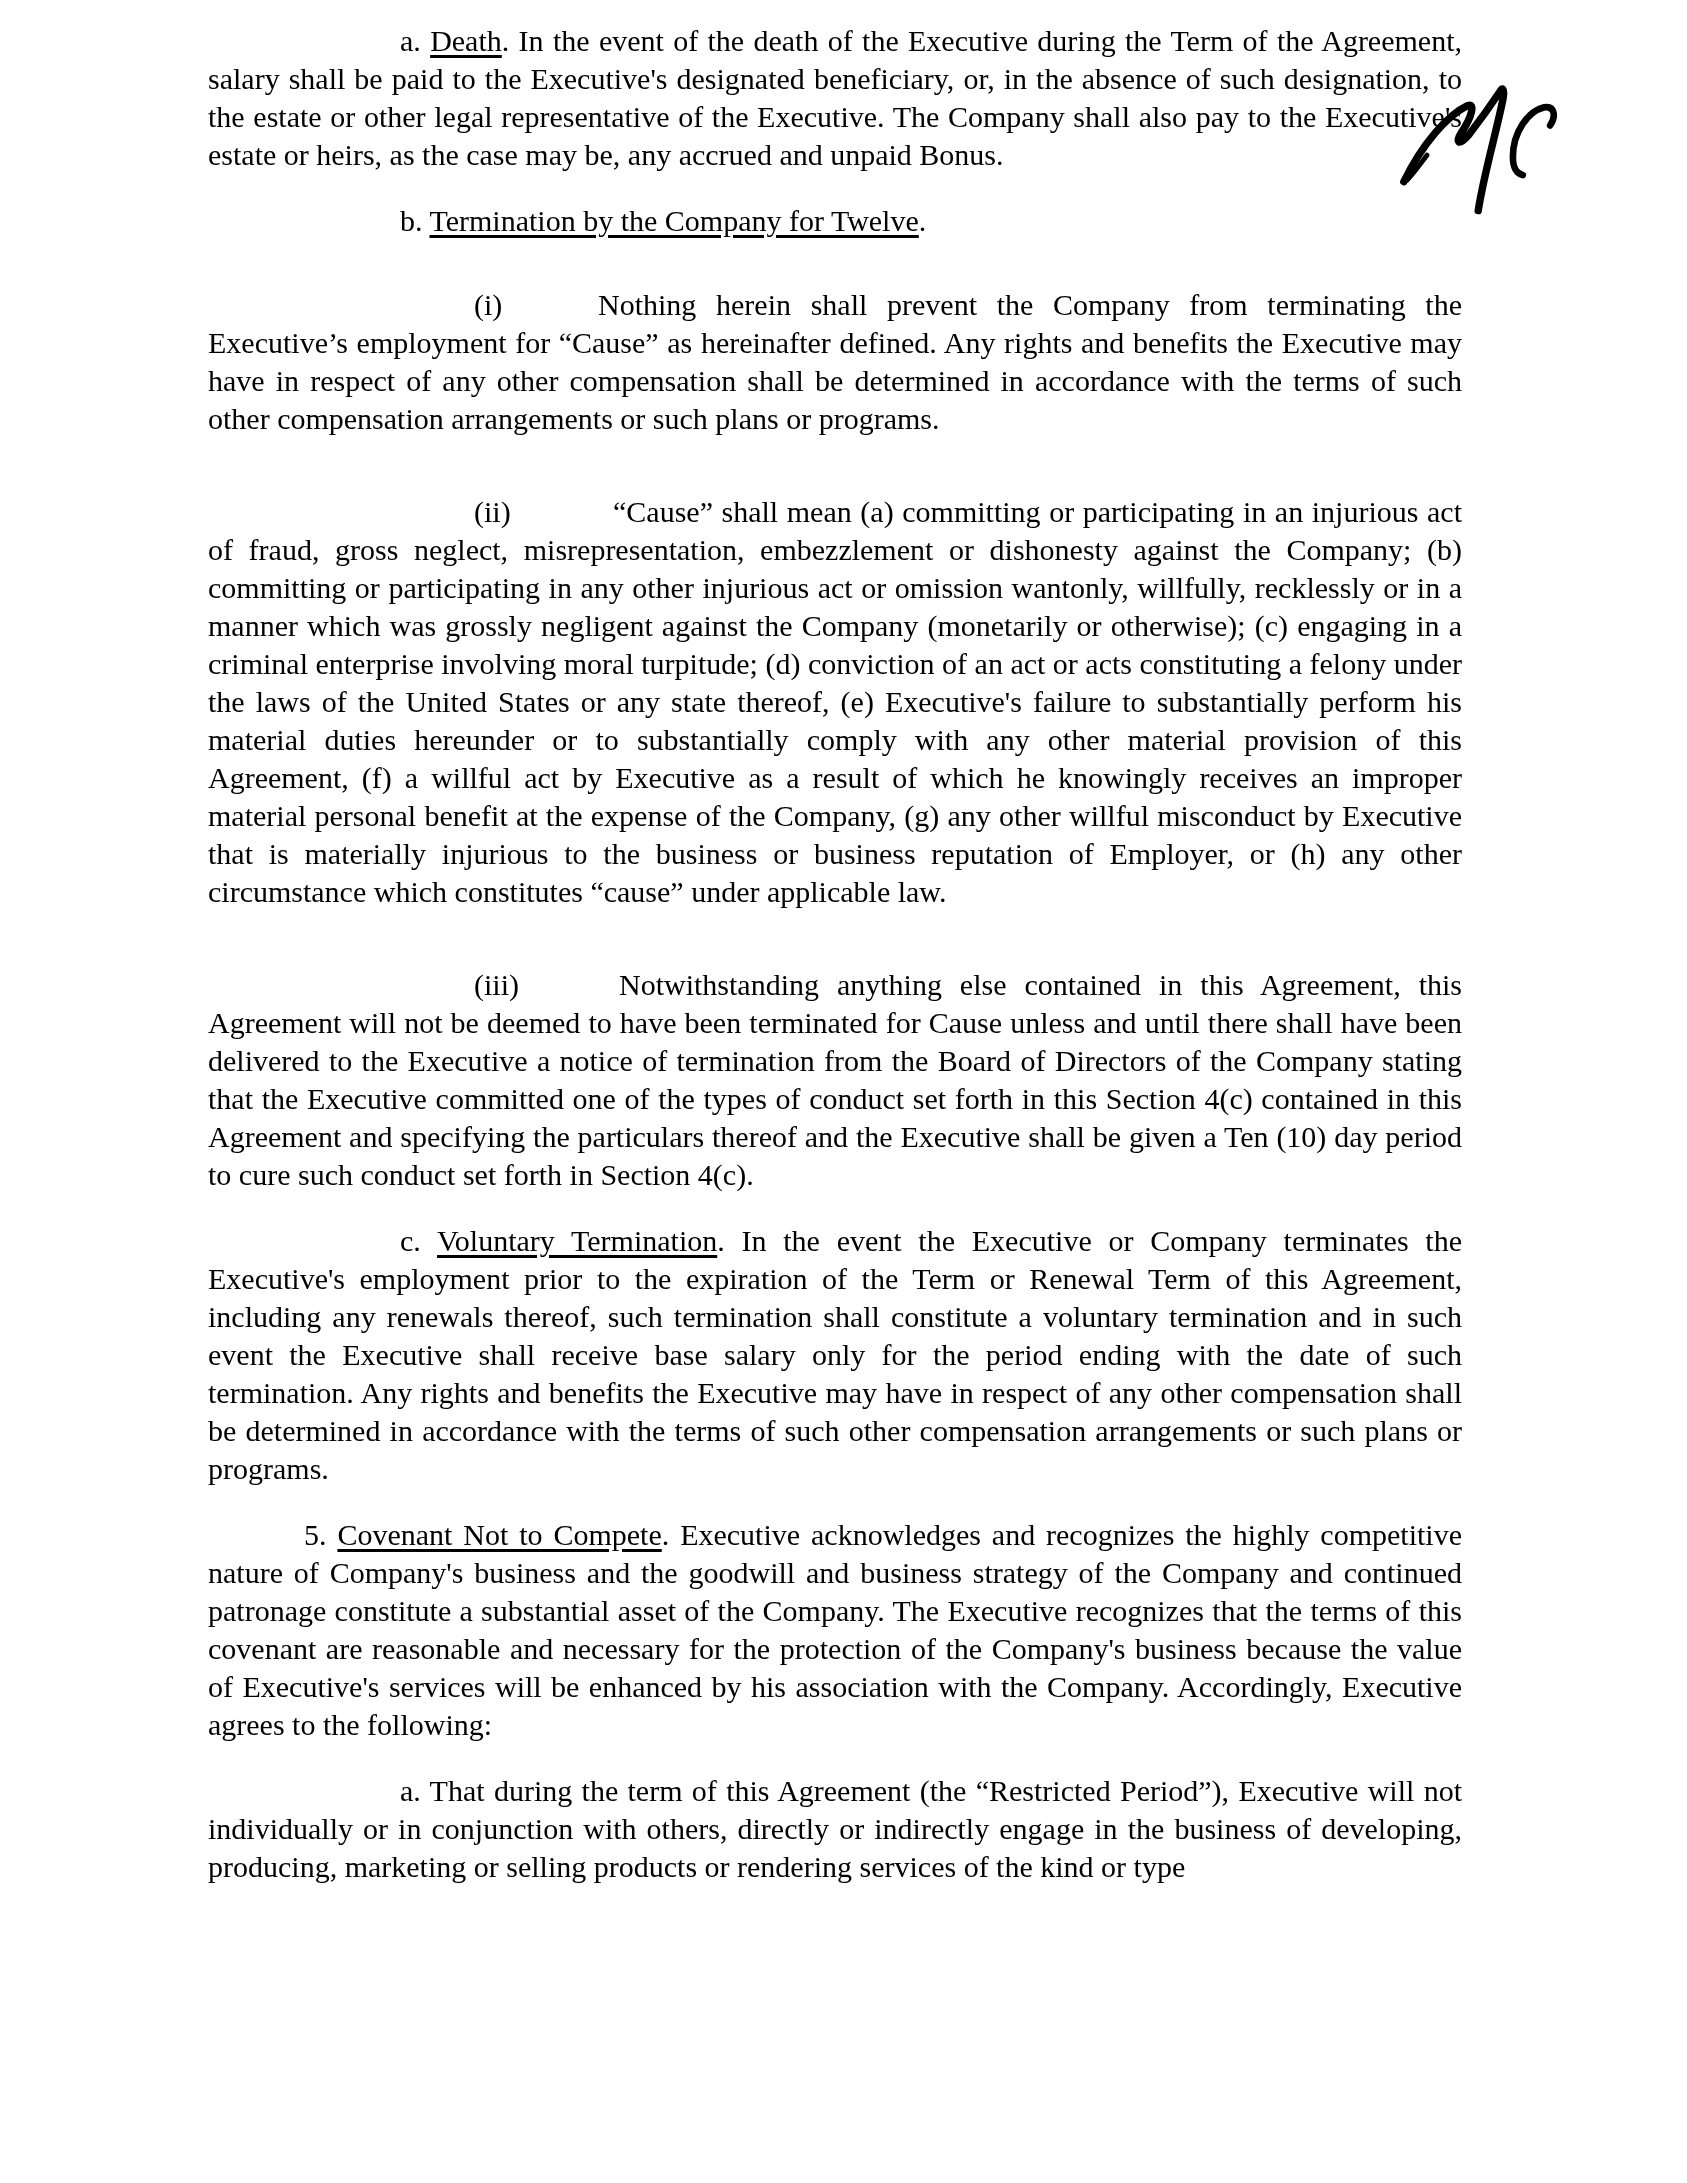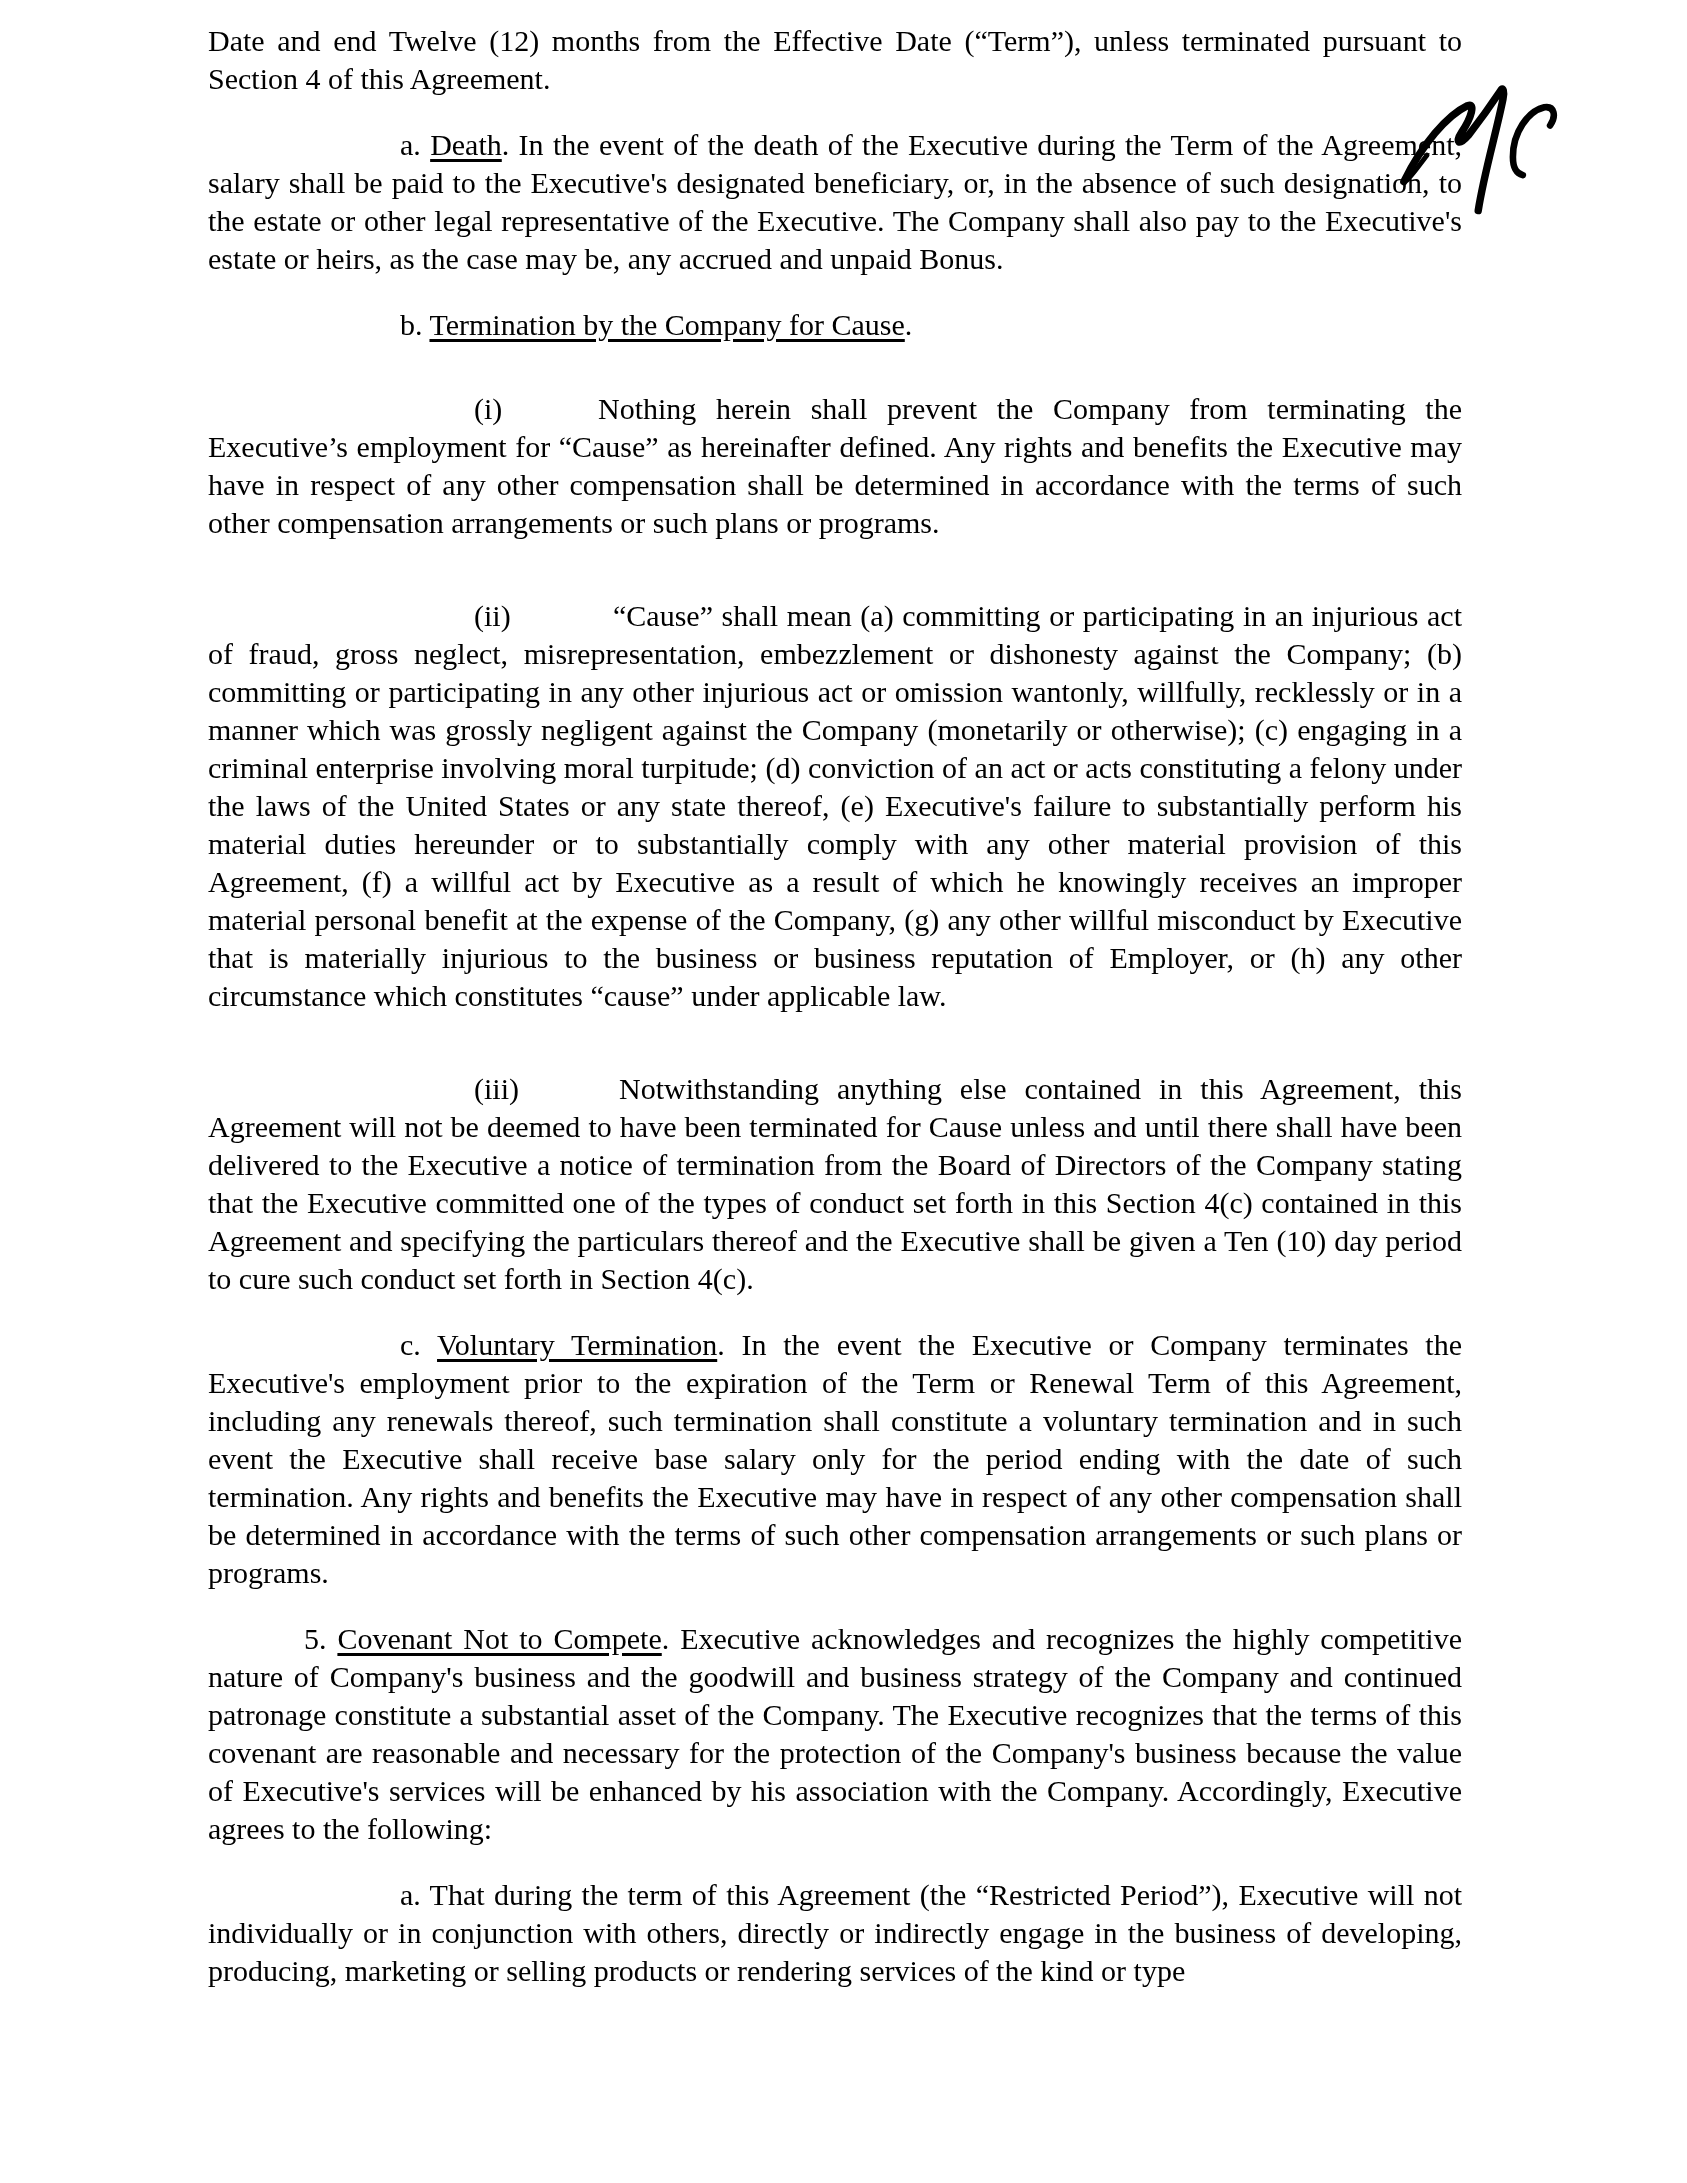--- a/index.html
+++ b/index.html
@@ -17,26 +17,25 @@
   .numtab { display: inline-block; width: 124px; text-indent: 0; }
   .numtab2 { display: inline-block; width: 139px; text-indent: 0; }
   .numtab3 { display: inline-block; width: 145px; text-indent: 0; }
   .sig { position: absolute; left: 1389px; top: 66px; width: 190px; height: 157px; }
 </style>
 </head>
 <body>
 
 <div class="page">
 
-  <p class="p" style="margin-bottom:28px;">Date and end Twelve (12) months from the Effective Date (“Term”), unless terminated pursuant to Section 4 of this Agreement.</p>
 
 
   <p class="p ind2" style="margin-bottom:28px;"><span>a. </span><span class="u">Death</span><span>.  In the event of the death of the Executive during the Term of the Agreement, salary shall be paid to the Executive's designated beneficiary, or, in the absence of such designation, to the estate or other legal representative of the Executive. The Company shall also pay to the Executive's estate or heirs, as the case may be, any accrued and unpaid Bonus.</span></p>
 
-  <p class="p ind2" style="margin-bottom:46px;"><span>b. </span><span class="u">Termination by the Company for Cause</span><span>.</span></p>
+  <p class="p ind2" style="margin-bottom:46px;"><span>b. </span><span class="u">Termination by the Company for Twelve</span><span>.</span></p>
 
   <p class="p ind3" style="margin-bottom:55px;"><span class="numtab">(i)</span><span>Nothing herein shall prevent the Company from terminating the Executive’s employment for “Cause” as hereinafter defined. Any rights and benefits the Executive may have in respect of any other compensation shall be determined in accordance with the terms of such other compensation arrangements or such plans or programs.</span></p>
 
   <p class="p ind3" style="margin-bottom:55px;"><span class="numtab2">(ii)</span><span>“Cause” shall mean (a) committing or participating in an injurious act of fraud, gross neglect, misrepresentation, embezzlement or dishonesty against the Company; (b) committing or participating in any other injurious act or omission wantonly, willfully, recklessly or in a manner which was grossly negligent against the Company (monetarily or otherwise); (c) engaging in a criminal enterprise involving moral turpitude; (d) conviction of an act or acts constituting a felony under the laws of the United States or any state thereof, (e) Executive's  failure to substantially perform his material duties hereunder or to substantially comply with any other material provision of this Agreement,  (f) a willful act by Executive as a result of which he knowingly receives an improper material personal benefit at the expense of the Company, (g) any other willful misconduct by Executive that is materially injurious to the business or business reputation of Employer, or (h) any other circumstance which constitutes “cause” under applicable law.</span></p>
 
   <p class="p ind3" style="margin-bottom:28px;"><span class="numtab3">(iii)</span><span>Notwithstanding anything else contained in this Agreement, this Agreement will not be deemed to have been terminated for Cause unless and until there shall have been delivered to the Executive a notice of termination from the Board of Directors of the Company stating that the Executive committed one of the types of conduct set forth in this Section 4(c) contained in this Agreement and specifying the particulars thereof and the Executive shall be given a Ten (10) day period to cure such conduct set forth in Section 4(c).</span></p>
 
   <p class="p ind2" style="margin-bottom:28px;"><span>c. </span><span class="u">Voluntary Termination</span><span>.  In the event the Executive or Company terminates the Executive's employment prior to the expiration of the Term or Renewal Term of this Agreement, including any renewals thereof, such termination shall constitute a voluntary termination and in such event the Executive shall receive base salary only for the period ending with the date of such termination.  Any rights and benefits the Executive may have in respect of any other compensation shall be determined in accordance with the terms of such other compensation arrangements or such plans or programs.</span></p>
 
   <p class="p ind1" style="margin-bottom:28px;"><span>5. </span><span class="u">Covenant Not to Compete</span><span>.  Executive acknowledges and recognizes the highly competitive nature of Company's business and the goodwill and business strategy of the Company and continued patronage constitute a substantial asset of the Company. The Executive recognizes that the terms of this covenant are reasonable and necessary for the protection of the Company's business because the value of Executive's services will be enhanced by his association with the Company. Accordingly, Executive agrees to the following:</span></p>

